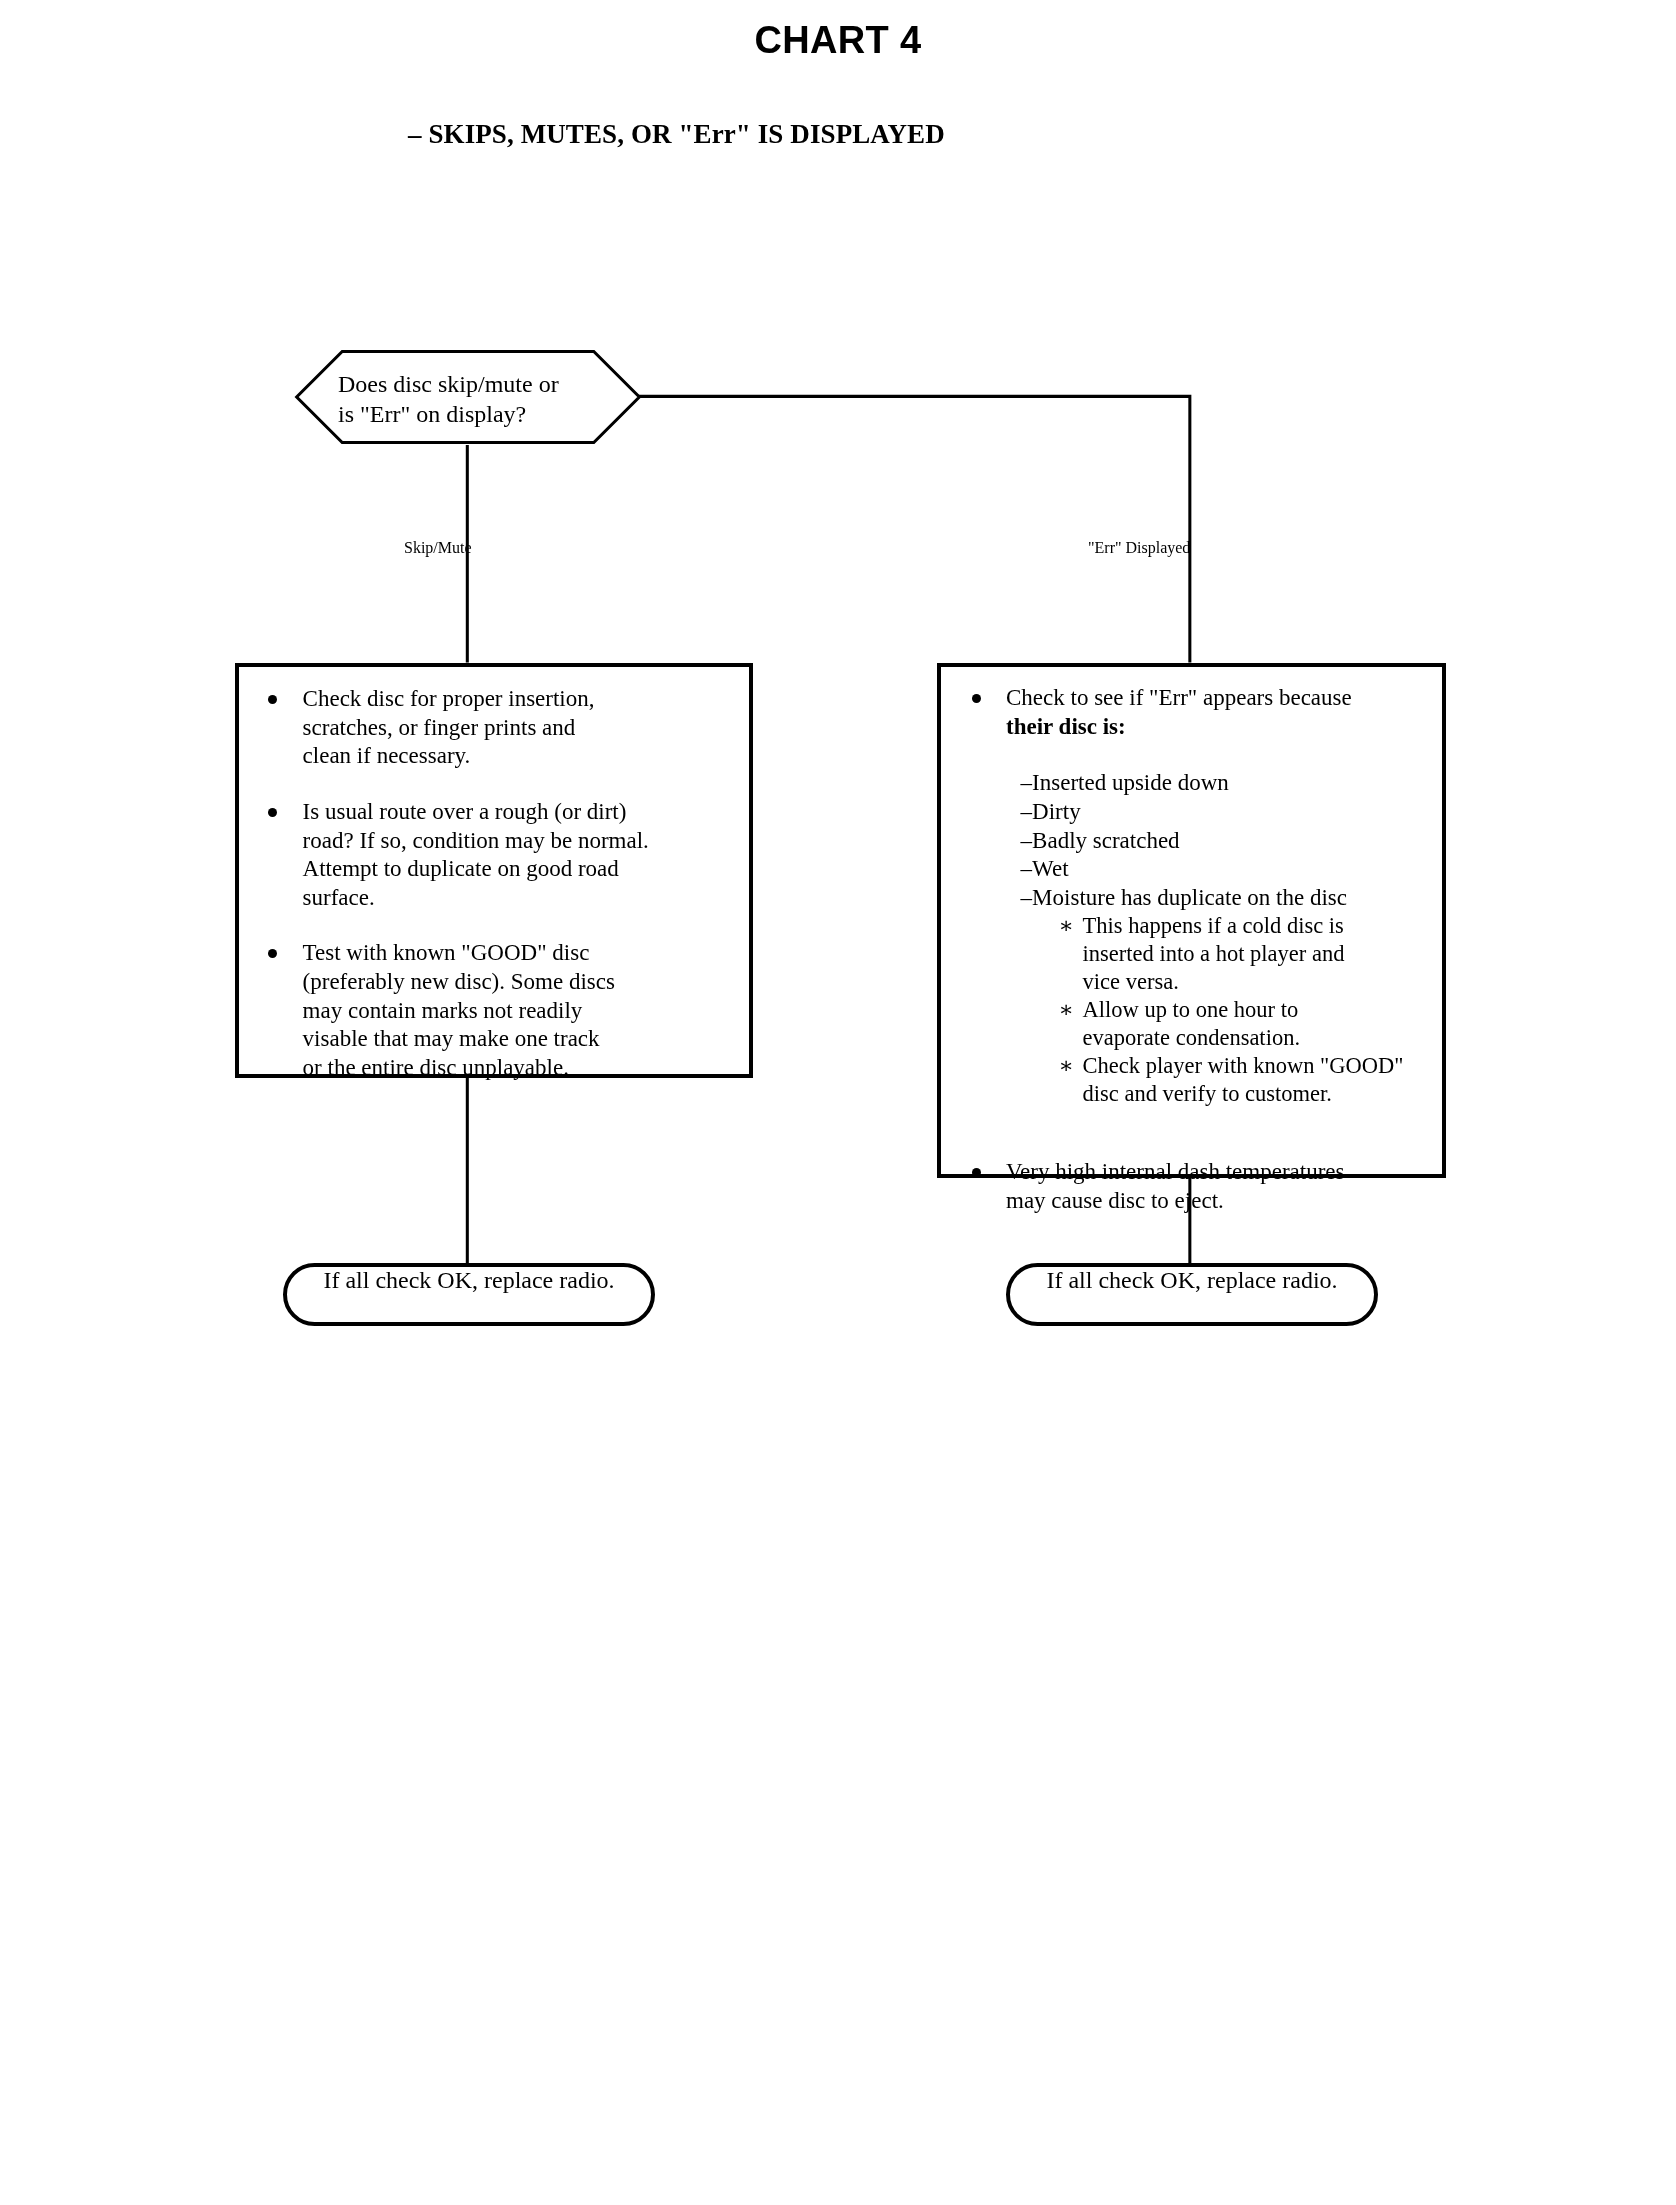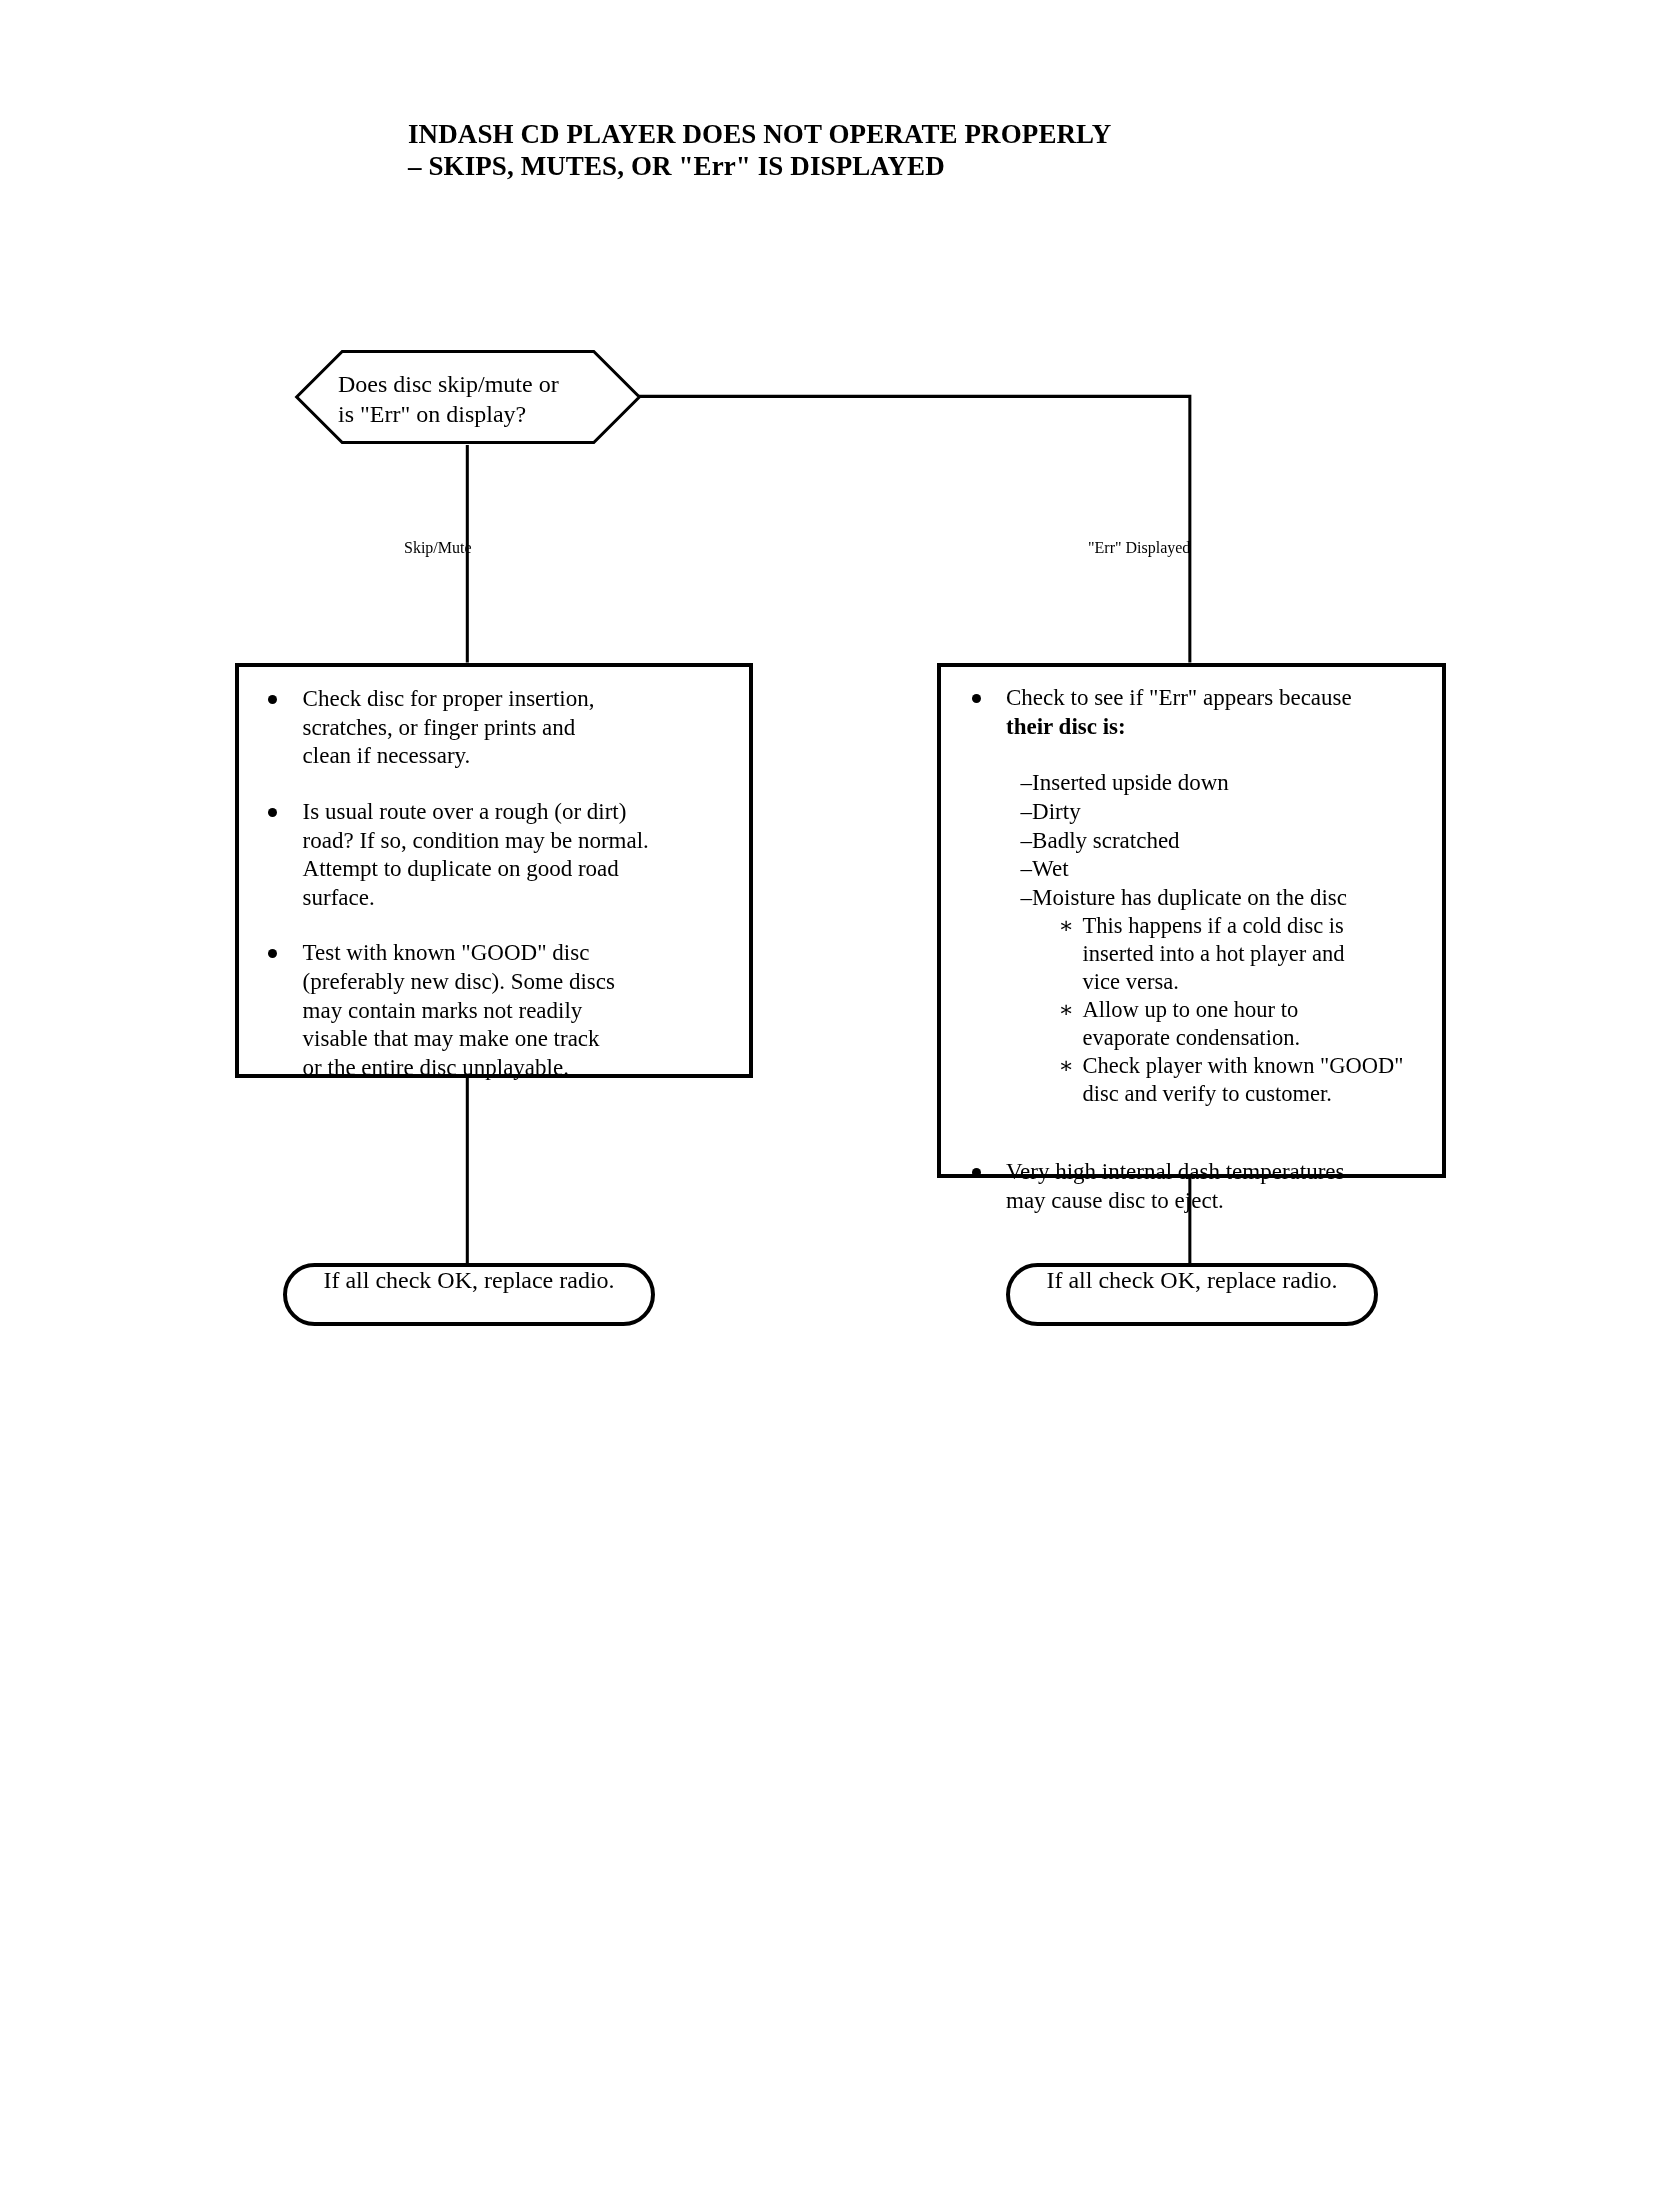--- a/index.html
+++ b/index.html
@@ -162,23 +162,23 @@
     padding-bottom: 2.4px;
   }
   #terminal-left  { left: 283px;  top: 1263px; width: 372px; height: 63px; }
   #terminal-right { left: 1006px; top: 1263px; width: 372px; height: 63px; }
 </style>
 </head>
 <body>
 
 <div id="page">
 
+  <div id="chart-title">CHART 4</div>
 
   <div id="subtitle">
-    <span class="sub-line">INDASH CD PLAYER DOES NOT OPERATE PROPERLY</span>
     <span class="sub-line">– SKIPS, MUTES, OR "Err" IS DISPLAYED</span>
   </div>
 
   <svg id="connectors" viewBox="0 0 2758 3628" width="1676" height="2205">
 
     <line x1="769" y1="732" x2="769" y2="1090" stroke="#000000" stroke-width="5"></line>
 
     <polyline points="1050,652 1958,652 1958,1090" fill="none" stroke="#000000" stroke-width="5"></polyline>
 
     <line x1="769" y1="1772" x2="769" y2="2082" stroke="#000000" stroke-width="5"></line>

